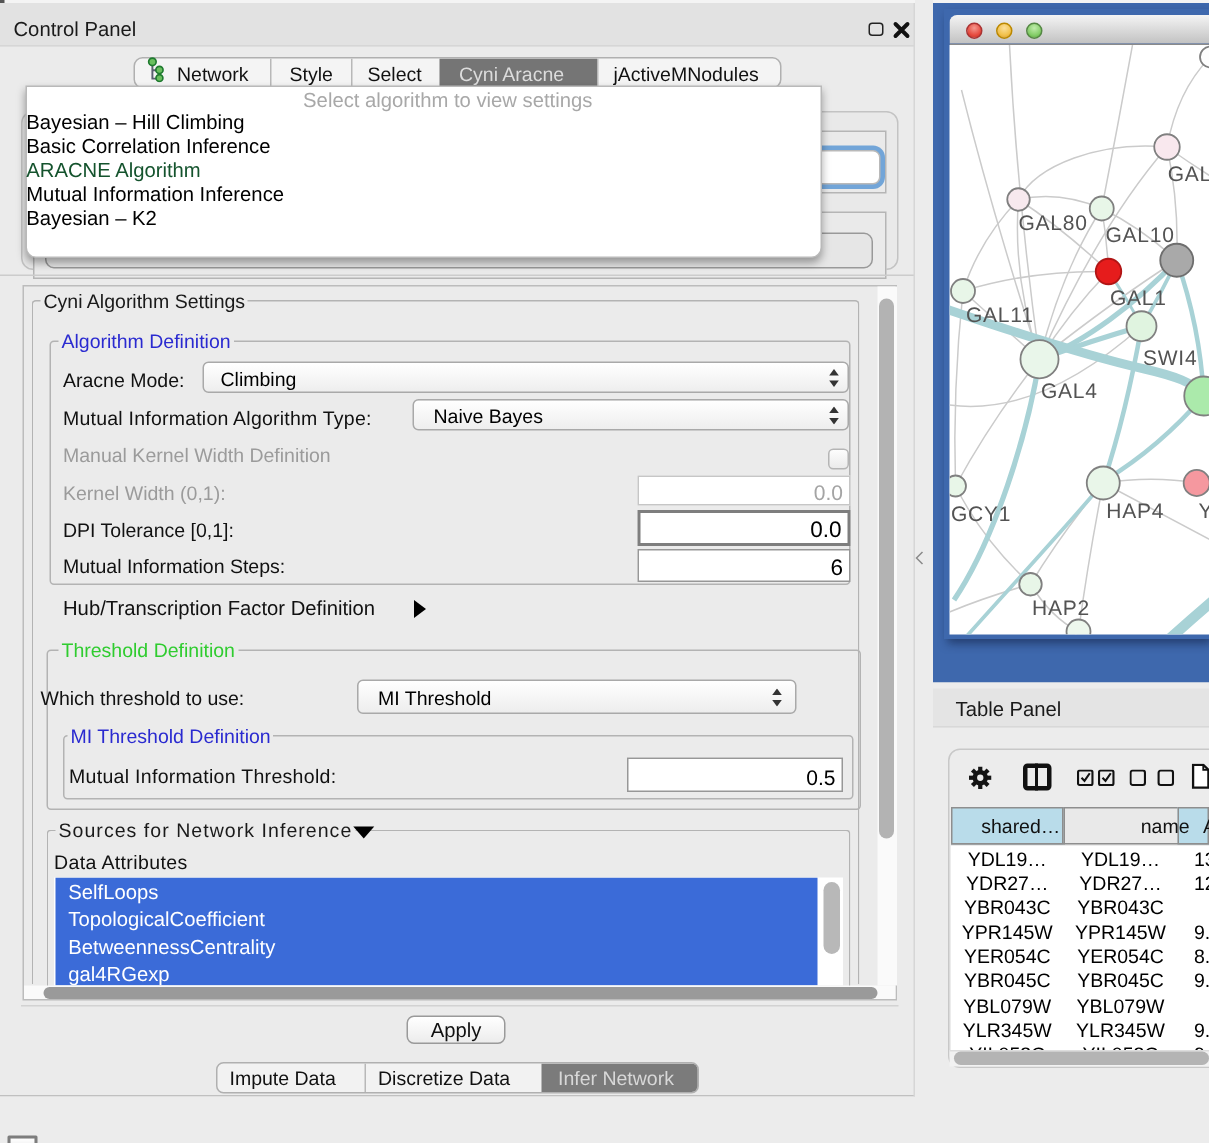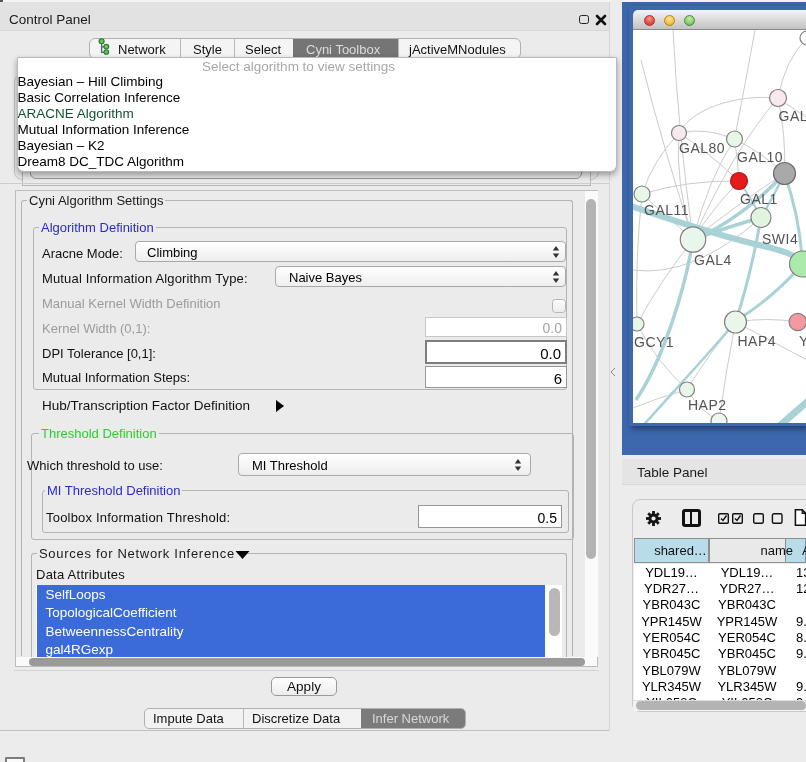--- a/index.html
+++ b/index.html
@@ -31,21 +31,21 @@
 </div>
 <svg class="abs" style="left:97px;top:37px" width="14" height="18" viewBox="0 0 14 18">
     <path d="M4.6 6.6 L4.6 15.4 L9 15.4 M4.6 9.8 L7 9.8" stroke="#5a6070" stroke-width="1.3" fill="none"></path>
     <circle cx="4.6" cy="4.2" r="2.5" fill="#6abf5e" stroke="#1f7a2f" stroke-width="1.1"></circle>
     <circle cx="9.3" cy="9.6" r="2.4" fill="#6abf5e" stroke="#1f7a2f" stroke-width="1.1"></circle>
     <circle cx="9.3" cy="15" r="2.3" fill="#6abf5e" stroke="#1f7a2f" stroke-width="1.1"></circle>
   </svg>
 <div class="abs" style="left:118px;top:42px;font-size:13px;color:#111">Network</div>
 <div class="abs" style="left:193px;top:42px;font-size:13px;color:#111">Style</div>
 <div class="abs" style="left:245px;top:42px;font-size:13px;color:#111">Select</div>
-<div class="abs" style="left:306px;top:42px;font-size:13px;color:#dcdcdc">Cyni Toolbox</div>
+<div class="abs" style="left:306px;top:42px;font-size:13px;color:#dcdcdc">Cyni Aracne</div>
 <div class="abs b" style="left:409px;top:42px;font-size:13px;color:#111">jActiveMNodules</div>
 
 <div class="abs" style="left:14px;top:74px;width:585px;height:106px;background:#e9e9e9;border:1px solid #c3c3c3;border-radius:8px"></div>
 <div class="abs" style="left:22px;top:87px;width:569px;height:42px;border:1px solid #b5b5b5;background:#eaeaea"></div>
 <div class="abs" style="left:30px;top:100px;width:557px;height:23px;background:#fff;border:1px solid #b9b9b9;border-radius:5px;box-shadow:0 0 0 3px #72a5d8"></div>
 <div class="abs" style="left:22px;top:141px;width:569px;height:45px;border:1px solid #b5b5b5;background:#eaeaea"></div>
 <div class="abs" style="left:30px;top:155px;width:552px;height:24px;background:#e6e6e6;border:1px solid #999;border-radius:6px"></div>
 
 <div class="abs" style="left:0;top:183px;width:610px;height:1px;background:#cccccc"></div>
 
@@ -96,21 +96,21 @@
 <div class="abs b" style="left:27px;top:458px;width:200px;font-size:13px;color:#111;text-align:left">Which threshold to use:</div>
 <div class="abs" style="left:238px;top:453px;width:293px;height:23px;background:linear-gradient(#ffffff,#ededed);border:1px solid #a9a9a9;border-radius:4px"></div>
 <div class="abs" style="left:252px;top:458px;font-size:13px;color:#000">MI Threshold</div>
 <svg class="abs" style="left:514px;top:459px" width="8" height="12" viewBox="0 0 8 12">
     <path d="M4 0 L7.2 4.4 L0.8 4.4 Z" fill="#333"></path>
     <path d="M4 12 L7.2 7.6 L0.8 7.6 Z" fill="#333"></path>
   </svg>
 
 <div class="gbox" style="left:42px;top:490px;width:527px;height:43px"></div>
 <div class="gtitle b" style="left:45px;top:484px;color:#2a2ad0">MI Threshold Definition</div>
-<div class="abs b" style="left:46px;top:510px;font-size:13px;color:#111;letter-spacing:0.2px">Toolbox Information Threshold:</div>
+<div class="abs b" style="left:46px;top:510px;font-size:13px;color:#111;letter-spacing:0.2px">Mutual Information Threshold:</div>
 <div class="field" style="left:418px;top:505px;width:144px;height:23px;border:1px solid #979797;padding:4px 4px 0 0">0.5</div>
 
 <div class="gbox" style="left:31px;top:553px;width:536px;height:110px;border-bottom:none"></div>
 <div class="gtitle" style="left:37px;top:547px;color:#1a1a1a;letter-spacing:0.7px">Sources for Network Inference</div>
 <svg class="abs" style="left:234px;top:549px" width="17" height="11" viewBox="0 0 17 11">
     <path d="M1.5 2 L15.5 2 L8.5 10 Z" fill="#000"></path>
   </svg>
 <div class="abs b" style="left:36px;top:567px;font-size:13px;color:#111;letter-spacing:0.25px">Data Attributes</div>
 
 <div class="abs" style="left:36px;top:585px;width:526px;height:72px;background:#fff;overflow:hidden">
@@ -141,28 +141,27 @@
 
 <div class="abs" style="left:0;top:730px;width:610px;height:1px;background:#c0c0c0"></div>
 <div class="abs" style="left:0;top:731px;width:610px;height:31px;background:#ececec"></div>
 <div class="abs" style="left:610px;top:0px;width:12px;height:762px;background:#ececec"></div>
 <svg class="abs" style="left:610px;top:367px" width="6" height="10" viewBox="0 0 6 10">
     <path d="M5 1 L1 5 L5 9" stroke="#8a8a8a" stroke-width="1" fill="none"></path>
   </svg>
 
 <div class="abs" style="left:609px;top:2px;width:1px;height:729px;background:#d6d6d6"></div>
 
-<div class="abs" style="left:17px;top:57px;width:600px;height:115px;background:#fff;border:1px solid #b9b9b9;border-radius:0 0 7px 7px;box-shadow:0 3px 6px rgba(0,0,0,0.35);z-index:50">
+<div class="abs" style="left:17px;top:57px;width:531px;height:115px;background:#fff;border:1px solid #b9b9b9;border-radius:0 0 7px 7px;box-shadow:0 3px 6px rgba(0,0,0,0.35);z-index:50">
   <div class="abs" style="left:0;top:1px;width:561px;text-align:center;font-size:13.5px;color:#a8a8a8">Select algorithm to view settings</div>
   <div class="abs" style="left:-0.5px;top:16px;font-size:13.5px;color:#000">Bayesian – Hill Climbing</div>
   <div class="abs" style="left:-0.5px;top:32px;font-size:13.5px;color:#000">Basic Correlation Inference</div>
   <div class="abs b" style="left:-0.5px;top:48px;font-size:13.5px;color:#14532d">ARACNE Algorithm</div>
   <div class="abs" style="left:-0.5px;top:64px;font-size:13.5px;color:#000">Mutual Information Inference</div>
   <div class="abs" style="left:-0.5px;top:80px;font-size:13.5px;color:#000">Bayesian – K2</div>
-  <div class="abs" style="left:-0.5px;top:96px;font-size:13.5px;color:#000">Dream8 DC_TDC Algorithm</div>
 </div>
 
 <div class="abs" style="left:5px;top:757px;width:20px;height:10px;background:linear-gradient(#ffffff,#ededed);border:2px solid #7d7d7d;border-radius:1px"></div>
 
 <div class="abs" style="left:622px;top:2px;width:184px;height:453px;background:#3e68ad"></div>
 
 <div class="abs" style="left:629px;top:6px;width:177px;height:420px;box-shadow:2px 3px 6px rgba(10,20,50,0.5)">
   <div class="abs" style="left:4px;top:4px;width:173px;height:20px;background:linear-gradient(#f4f4f4,#c2c2c2);border-radius:5px 0 0 0;border-bottom:1px solid #8a8a8a"></div>
   <div class="abs" style="left:14.5px;top:9px;width:11px;height:11px;border-radius:50%;background:radial-gradient(circle at 50% 30%,#f4988f,#e64a3e 62%,#bb352a);border:0.5px solid #a33"></div>
   <div class="abs" style="left:34.5px;top:9px;width:11px;height:11px;border-radius:50%;background:radial-gradient(circle at 50% 30%,#fbdf9a,#f2c14a 62%,#d29530);border:0.5px solid #b80"></div>

